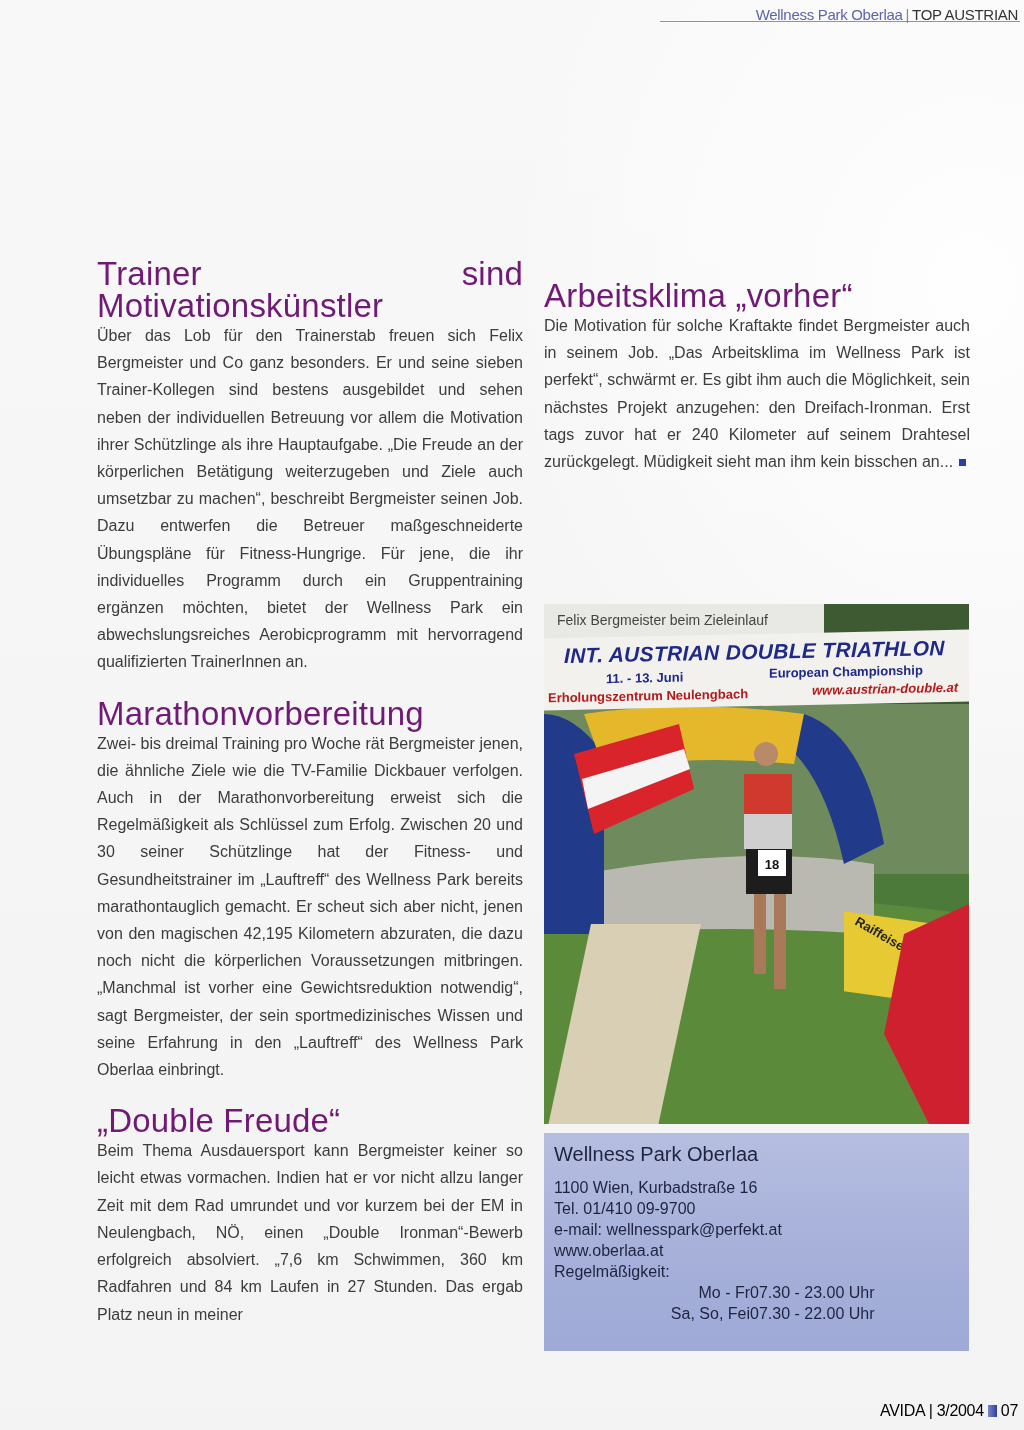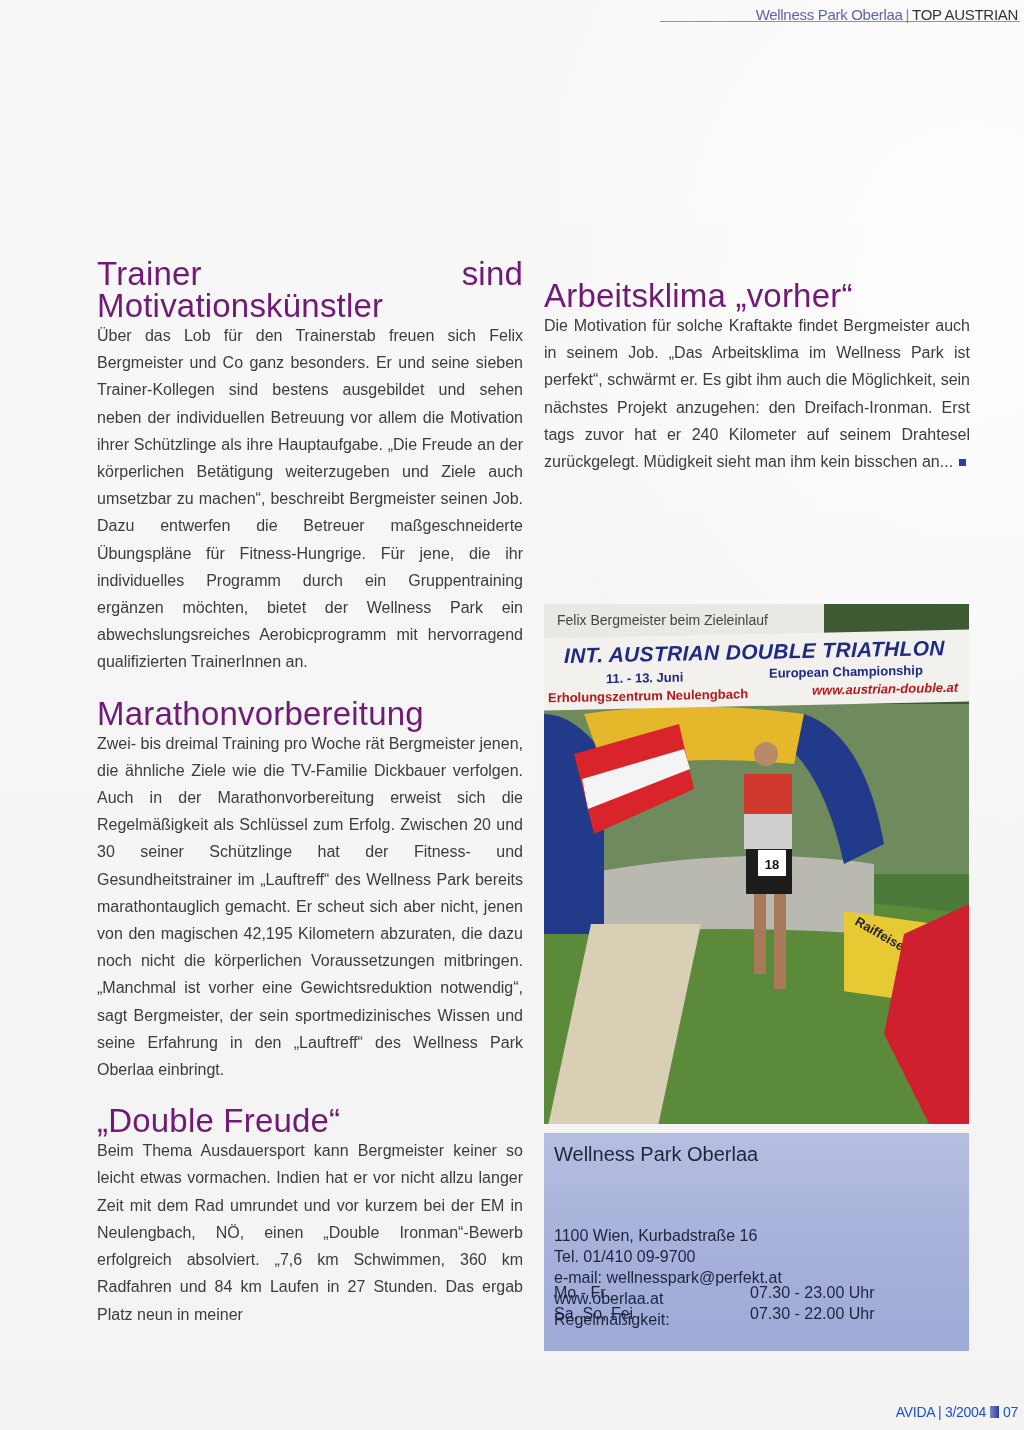--- a/index.html
+++ b/index.html
@@ -53,26 +53,26 @@
     .banner .t3 { position: absolute; left: 225px; top: 32px; font-weight: bold; font-size: 13px; color: #1e2a86; }
     .banner .t4 { position: absolute; left: 4px; top: 52px; font-weight: bold; font-size: 13px; color: #b51a1a; }
     .banner .t5 { position: absolute; left: 268px; top: 50px; font-weight: bold; font-style: italic; font-size: 13px; color: #b51a1a; }
 
     .info-box {
       position: absolute; left: 544px; top: 1133px; width: 425px; height: 218px;
       background: linear-gradient(180deg, #b6bee0 0%, #a7b1da 50%, #9ea9d6 100%);
       color: #1e2340; font-size: 16px; line-height: 21px;
     }
     .info-box .title { position: absolute; left: 10px; top: 11px; font-size: 20px; }
-    .info-box .lines { position: absolute; left: 10px; top: 44px; margin-top: 48px; }
+    .info-box .lines { position: absolute; left: 10px; top: 44px; }
     .info-box .hours { position: absolute; left: 10px; top: 149px; width: 400px; }
-    .info-box .hrow { display: flex; }
+    .info-box .hrow { display: flex; text-align: right; }
     .info-box .hrow .d { width: 196px; }
 
-    .footer { position: absolute; right: 6px; bottom: 10px; font-size: 14px; color: #1d4ed8; letter-spacing: -0.3px; }
+    .footer { position: absolute; right: 6px; bottom: 10px; font-size: 16px; color: #000000; letter-spacing: -0.3px; }
     .footer .sq { display: inline-block; width: 9px; height: 12px; background: linear-gradient(90deg, #7a86c9, #2d3f9e); margin: 0 4px; vertical-align: -1px; }
   </style>
 </head>
 <body>
 
 <div class="page-bg"></div>
 
 <div class="header-rule"></div>
 <div class="header">
   <span class="section">Wellness Park Oberlaa</span><span class="sep">|</span><span class="topic">TOP AUSTRIAN</span>

